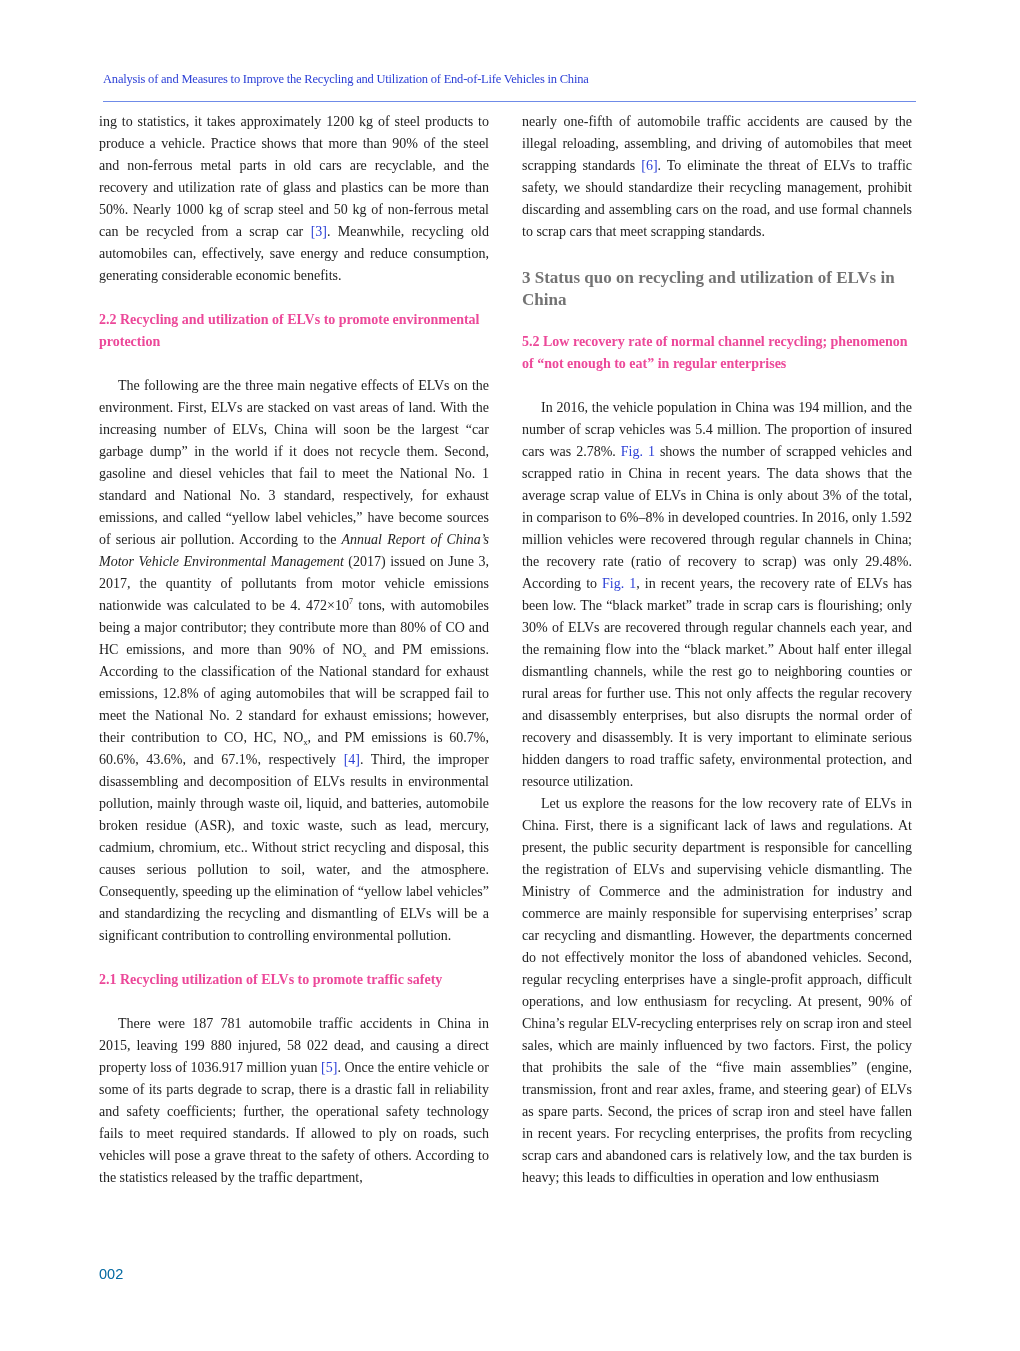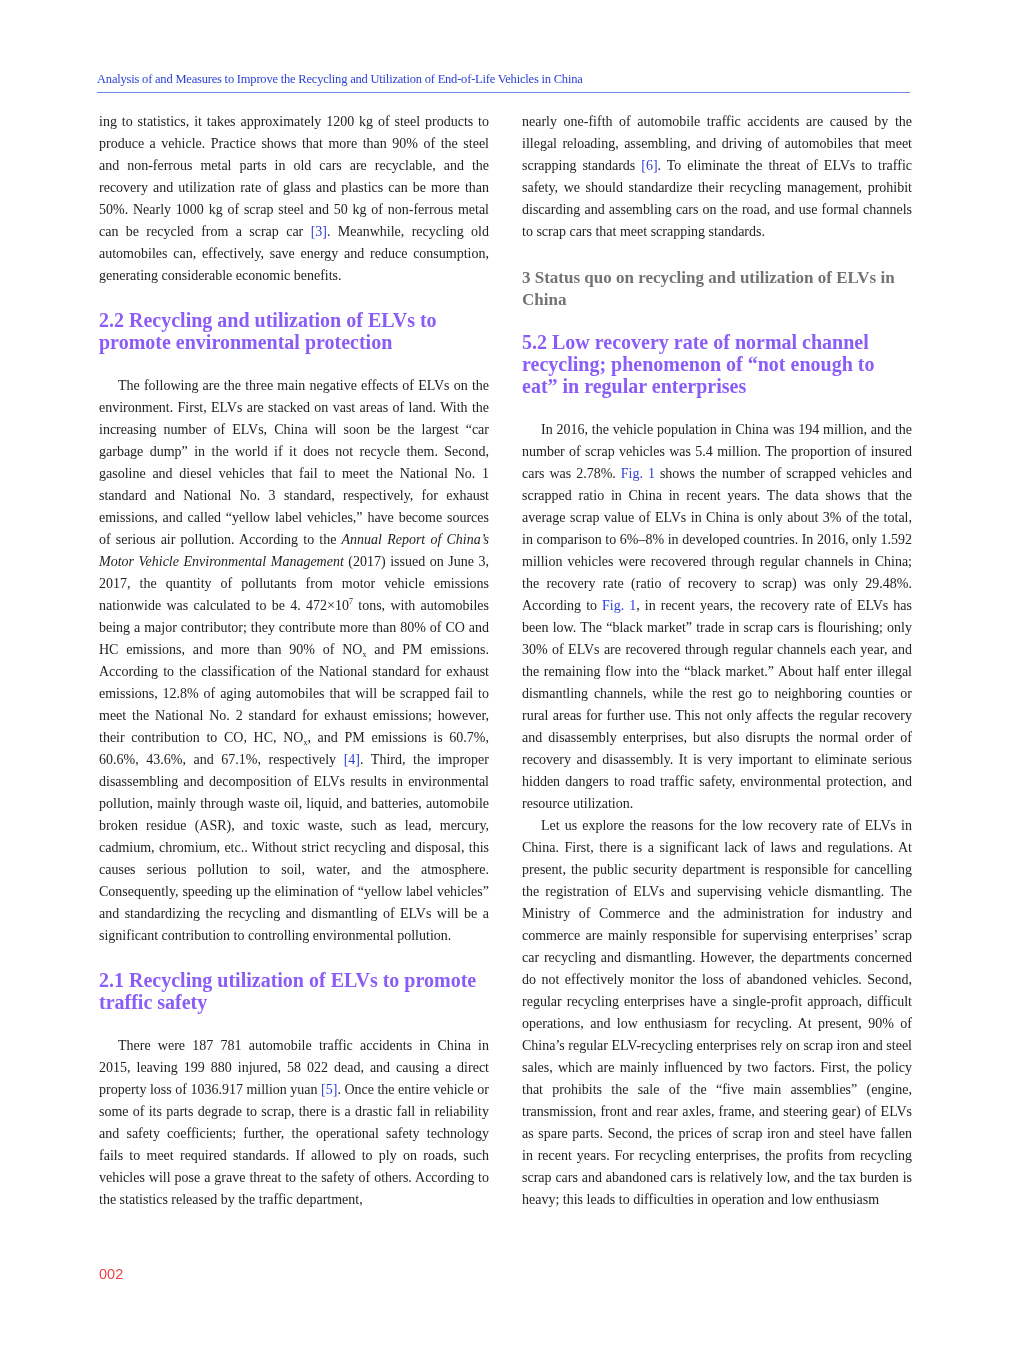--- a/index.html
+++ b/index.html
@@ -2,49 +2,49 @@
 <html><head>
 <meta charset="utf-8">
 <style>
   html, body { margin: 0; padding: 0; background: #ffffff; }
   body {
     width: 1020px; height: 1351px; position: relative; overflow: hidden;
     font-family: "Liberation Serif", "DejaVu Serif", serif;
     color: #222222;
   }
   .running-head {
-    position: absolute; left: 97px; top: 72px; width: 813px;
+    position: absolute; left: 103px; top: 72px; width: 813px;
     font-size: 12.5px; color: #2b3fd6; letter-spacing: -0.2px;
-    padding-bottom: 5px; border-bottom: 1.5px solid #6f8be8;
+    padding-bottom: 14px; border-bottom: 1.5px solid #6f8be8;
     white-space: nowrap;
   }
   .col {
     position: absolute; top: 111px; width: 390px;
     font-size: 14px; line-height: 22px; text-align: justify;
   }
   .col-left { left: 99px; }
   .col-right { left: 522px; }
   p { margin: 0; }
   p.indent { text-indent: 19px; }
   .link { color: #2b3fd6; }
   .h2 {
-    color: #8b5cf6; font-weight: bold; font-size: 20px; line-height: 22px;
+    color: #ec4899; font-weight: bold; font-size: 14px; line-height: 22px;
     text-align: left; margin: 22px 0 22px 0;
   }
   .h1 {
     color: #737373; font-weight: bold; font-size: 17px; line-height: 22px;
     text-align: left; margin: 24px 0 20px 0;
   }
   .h2.first-right { margin-top: 20px; }
   sup { font-size: 8px; vertical-align: 6px; line-height: 0; }
   sub { font-size: 8px; vertical-align: -3px; line-height: 0; }
   .page-number {
     position: absolute; left: 99px; top: 1266px;
     font-family: "Liberation Sans", "DejaVu Sans", sans-serif;
-    font-size: 14.5px; color: #ef4444;
+    font-size: 14.5px; color: #0369a1;
   }
 </style>
 </head>
 <body>
 
 <div class="running-head">Analysis of and Measures to Improve the Recycling and Utilization of End-of-Life Vehicles in China</div>
 
 <div class="col col-left">
   <p><span>ing to statistics, it takes approximately 1200 kg of steel products to produce a vehicle. Practice shows that more than 90% of the steel and non-ferrous metal parts in old cars are recyclable, and the recovery and utilization rate of glass and plastics can be more than 50%. Nearly 1000 kg of scrap steel and 50 kg of non-ferrous metal can be recycled from a scrap car </span><span class="link">[3]</span><span>. Meanwhile, recycling old automobiles can, effectively, save energy and reduce consumption, generating considerable economic benefits.</span></p>
 

